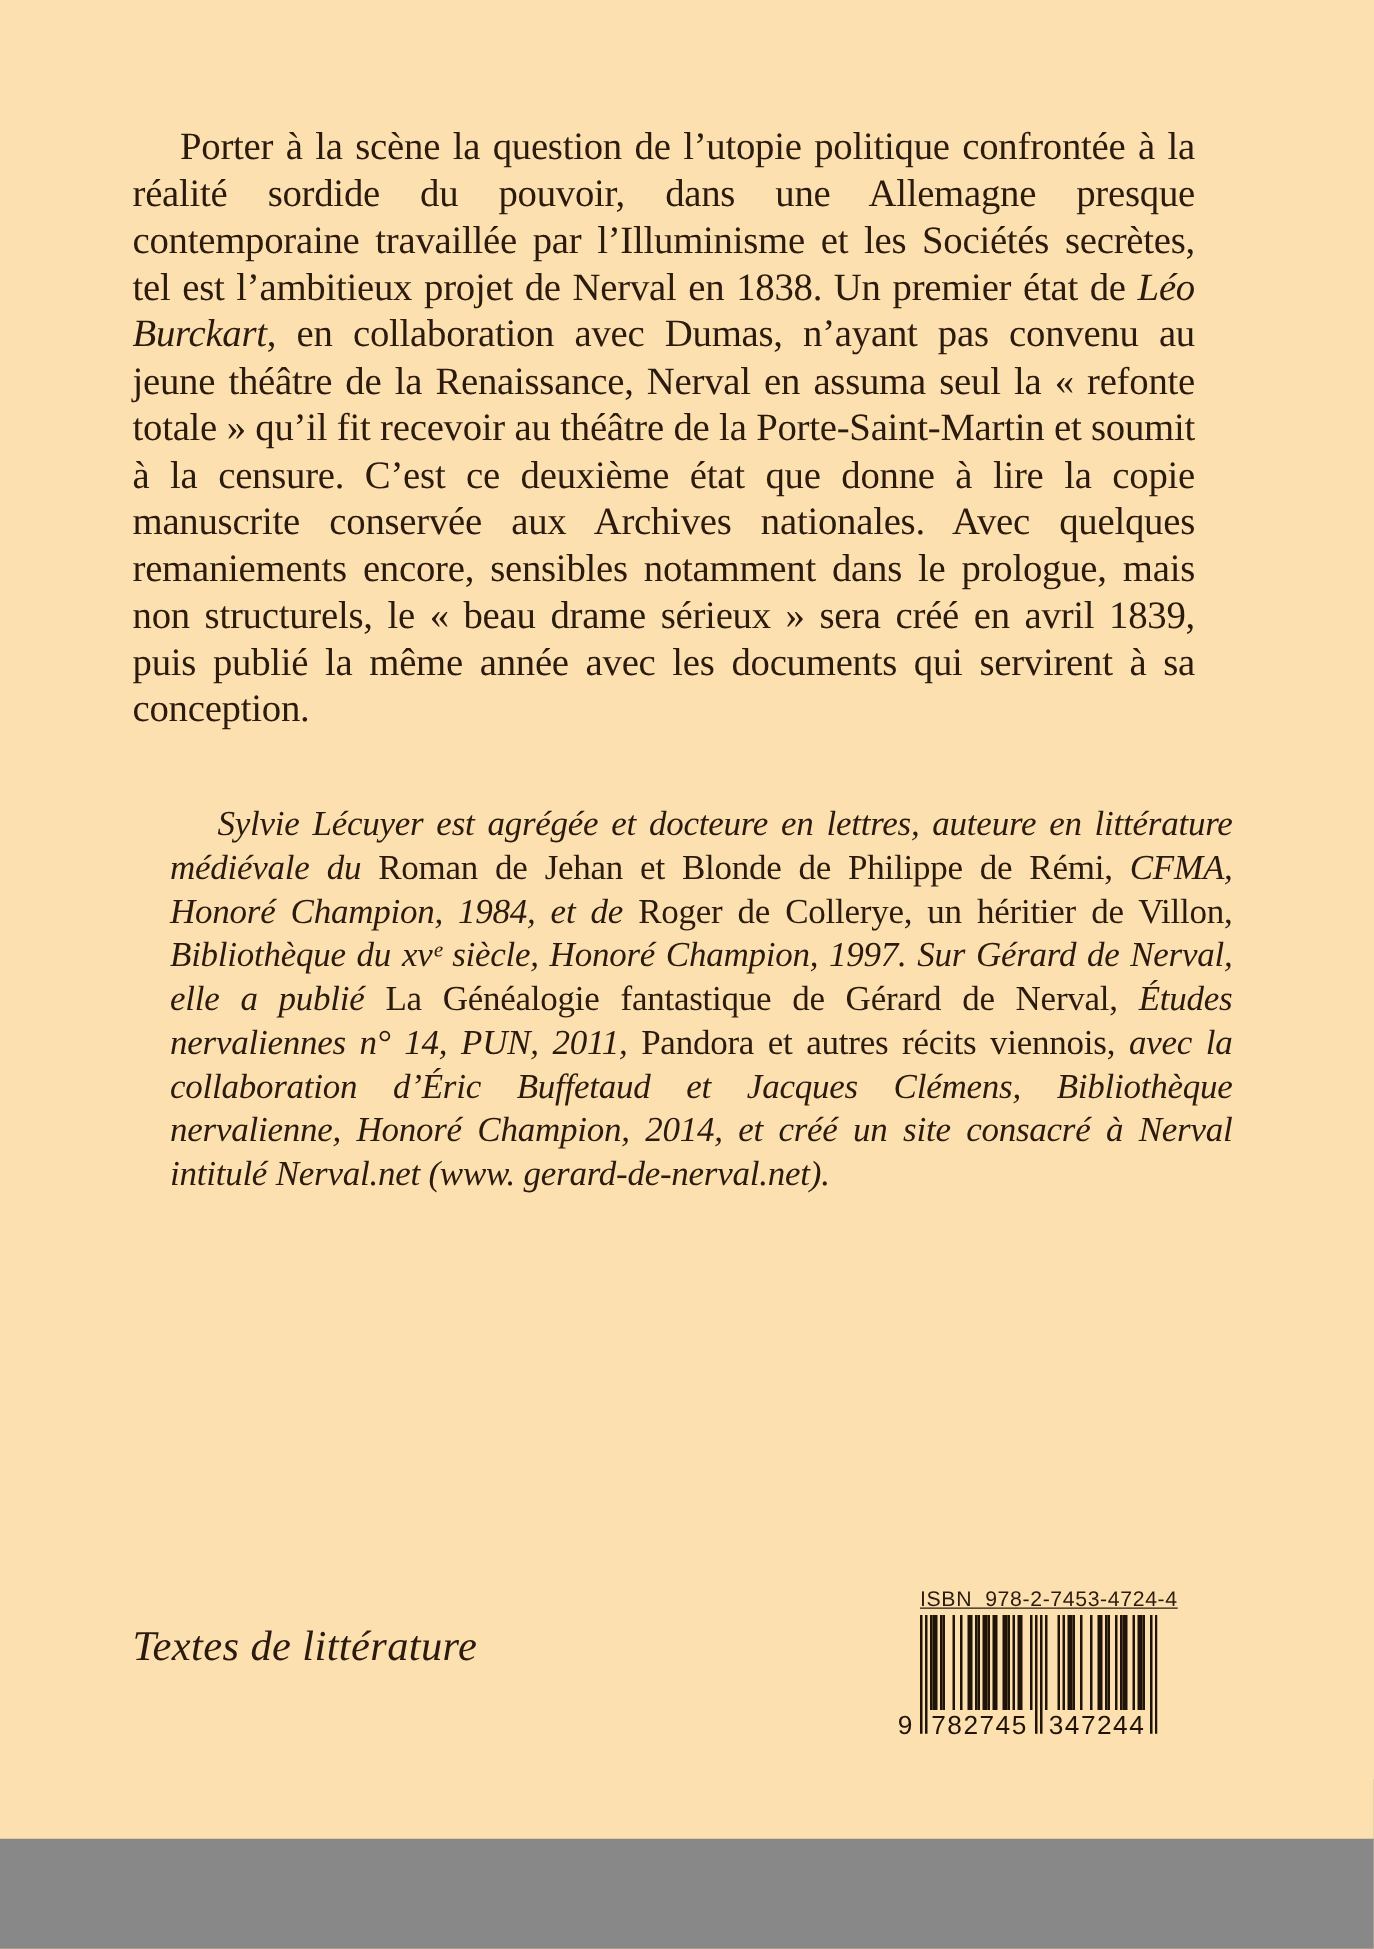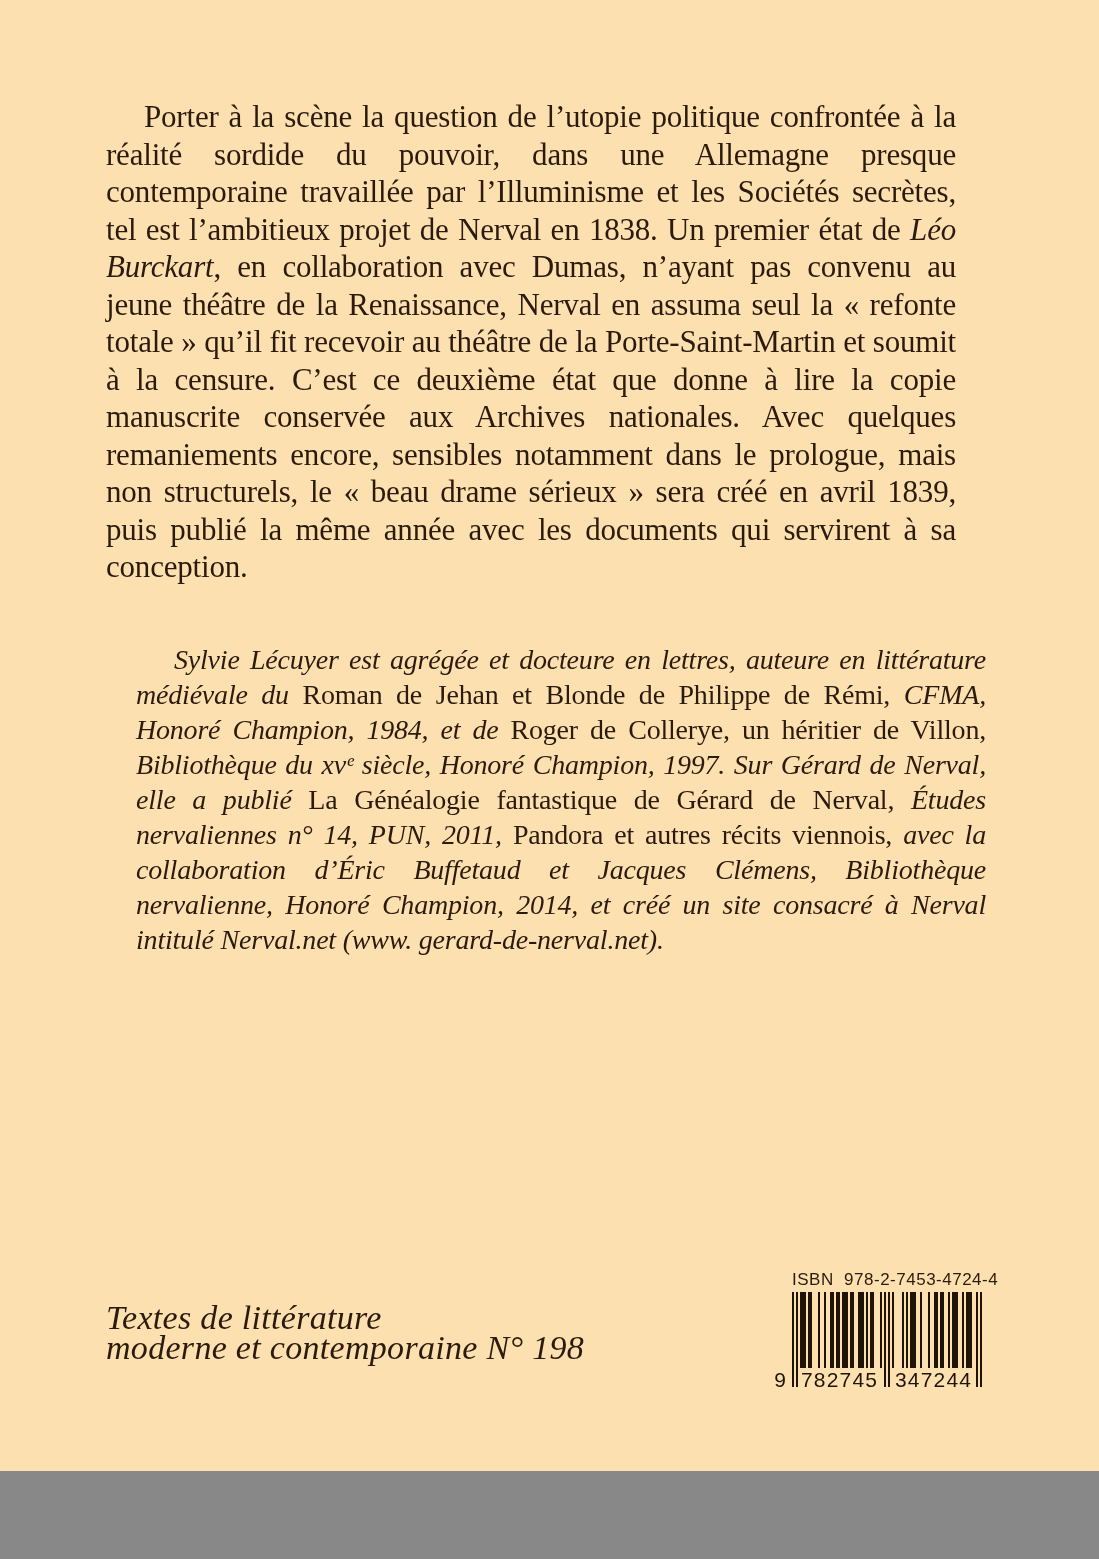--- a/index.html
+++ b/index.html
@@ -25,21 +25,21 @@
   }
   .seg-italic{font-style:italic;}
   .seg-roman{font-style:normal;}
   .series{
     position:absolute;left:106px;top:1303px;
     font-style:italic;
     font-size:34px;line-height:30px;
     letter-spacing:0.3px;
   }
   .isbn-block{
-    position:absolute;left:768px;top:1270px;width:214px;
+    position:absolute;left:712px;top:1270px;width:214px;text-decoration:underline;
   }
   .isbn-label{
     margin-left:24px;width:190px;
     text-align:center;
     font-family:"Liberation Sans","DejaVu Sans",sans-serif;
     font-size:17px;letter-spacing:0.5px;
     white-space:pre;
   }
   .ean13{display:block;margin-top:2px;}
   .ean13 text{
@@ -51,21 +51,20 @@
 <body>
 
 <div class="page" style="background: rgb(253, 224, 175); color: rgb(43, 26, 14);">
 
   <p class="synopsis"><span class="seg-roman">Porter à la scène la question de l’utopie politique confrontée à la réalité sordide du pouvoir, dans une Allemagne presque contemporaine travaillée par l’Illuminisme et les Sociétés secrètes, tel est l’ambitieux projet de Nerval en 1838. Un premier état de </span><span class="seg-italic">Léo Burckart</span><span class="seg-roman">, en collaboration avec Dumas, n’ayant pas convenu au jeune théâtre de la Renaissance, Nerval en assuma seul la « refonte totale » qu’il fit recevoir au théâtre de la Porte-Saint-Martin et soumit à la censure. C’est ce deuxième état que donne à lire la copie manuscrite conservée aux Archives nationales. Avec quelques remaniements encore, sensibles notamment dans le prologue, mais non structurels, le « beau drame sérieux » sera créé en avril 1839, puis publié la même année avec les documents qui servirent à sa conception.</span></p>
 
   <p class="bio"><span class="seg-italic">Sylvie Lécuyer est agrégée et docteure en lettres, auteure en littérature médiévale du </span><span class="seg-roman">Roman de Jehan et Blonde de Philippe de Rémi, </span><span class="seg-italic">CFMA, Honoré Champion, 1984, et de </span><span class="seg-roman">Roger de Collerye, un héritier de Villon, </span><span class="seg-italic">Bibliothèque du xvᵉ siècle, Honoré Champion, 1997. Sur Gérard de Nerval, elle a publié </span><span class="seg-roman">La Généalogie fantastique de Gérard de Nerval, </span><span class="seg-italic">Études nervaliennes n° 14, PUN, 2011, </span><span class="seg-roman">Pandora et autres récits viennois, </span><span class="seg-italic">avec la collaboration d’Éric Buffetaud et Jacques Clémens, Bibliothèque nervalienne, Honoré Champion, 2014, et créé un site consacré à Nerval intitulé Nerval.net (www. gerard-de-nerval.net).</span></p>
 
   <div class="series">
     <div>Textes de littérature</div>
-    <div>moderne et contemporaine N° 198</div>
   </div>
 
   <div class="isbn-block">
     <div class="isbn-label">ISBN  978-2-7453-4724-4</div>
     <svg class="ean13" width="214" height="98" viewBox="0 0 214 98">
         <rect x="24" y="0" width="2" height="95" fill="#201409"></rect>
         <rect x="28" y="0" width="2" height="95" fill="#201409"></rect>
         <rect x="32" y="0" width="2" height="76" fill="#201409"></rect>
         <rect x="34" y="0" width="2" height="76" fill="#201409"></rect>
         <rect x="36" y="0" width="2" height="76" fill="#201409"></rect>

